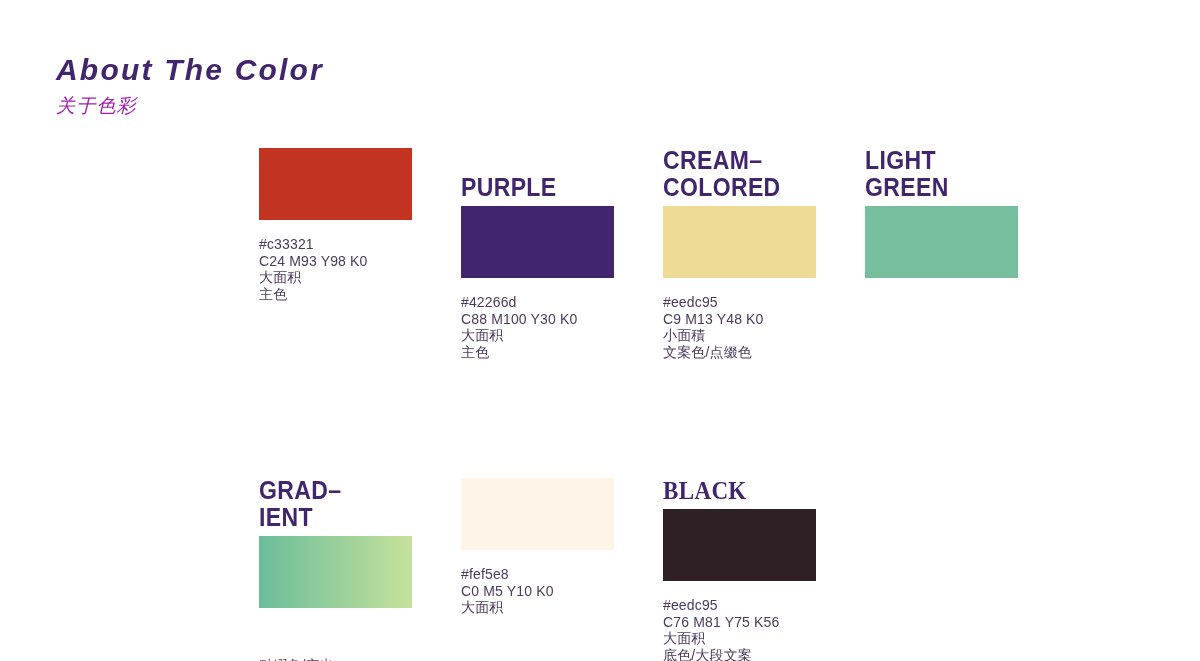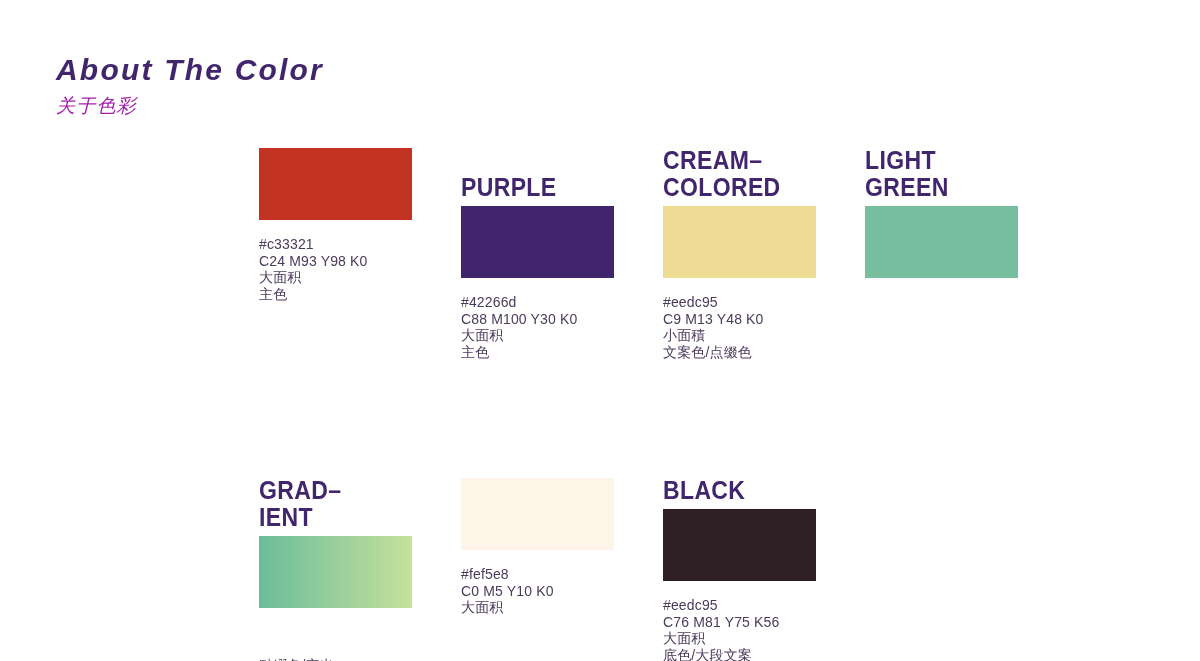--- a/index.html
+++ b/index.html
@@ -75,20 +75,21 @@
   }
   
   .name-box {
     height: 58px;
     display: flex;
     align-items: flex-end;
   }
   .name-box.single-line {
     height: 31px;
     align-items: flex-end;
+    font-family: Liberation Serif, serif;
   }
   .swatch-chip {
     width: 153px;
     height: 72px;
     margin-top: 5px;
   }
   .swatch-meta {
     margin-top: 16px;
     font-size: 14px;
     line-height: 16.5px;

